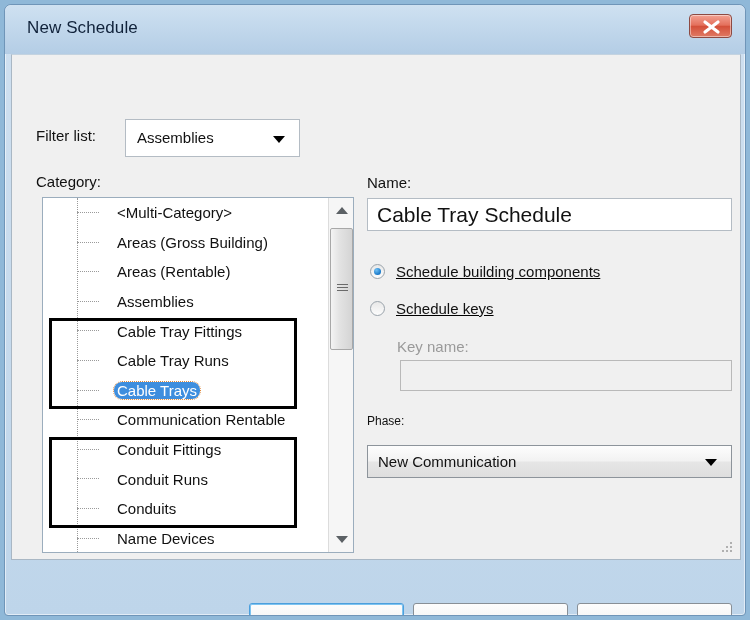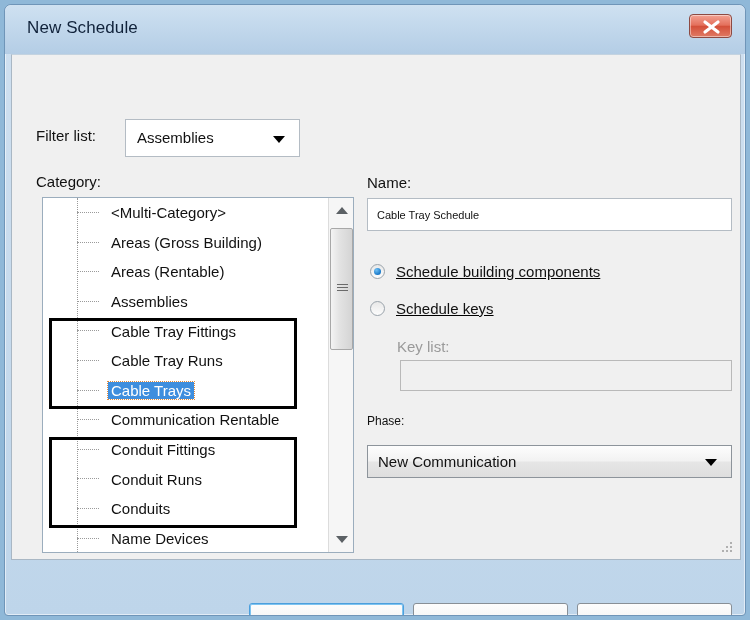--- a/index.html
+++ b/index.html
@@ -94,21 +94,21 @@
     position: absolute; left: 30px; top: 142px;
     width: 312px; height: 356px;
     background: #ffffff;
     border: 1px solid #9badbd;
     overflow: hidden;
   }
   #list-inner { position: absolute; left: 0; top: 0; width: 285px; }
   .cat-row {
     position: relative;
     height: 29.6px;
-    padding-left: 16px;
+    padding-left: 22px;
     display: flex; align-items: center;
     cursor: pointer;
   }
   .cat-row .tick {
     position: absolute;
     left: 34px; top: 14px;
     width: 22px; height: 0;
     border-top: 1px dotted #9a9a9a;
   }
   .cat-row .lbl {
@@ -116,20 +116,21 @@
     font-size: 15px;
     color: #111;
     white-space: nowrap;
   }
   .cat-row.selected .lbl {
     background: #3e8ede;
     color: #ffffff;
     outline: 1px dotted #e08a3c;
     padding: 0 3px;
     margin-left: 49px;
+    border-radius: 8px;
   }
   
   #tree-spine {
     position: absolute;
     left: 34px; top: 0;
     width: 0; height: 100%;
     border-left: 1px dotted #9a9a9a;
   }
 
   
@@ -187,21 +188,21 @@
   }
 
   
   #name-label { position: absolute; left: 355px; top: 119px; font-size: 15px; color: #111; }
   #name-input {
     position: absolute; left: 355px; top: 143px;
     width: 365px; height: 33px;
     background: #fff;
     border: 1px solid #b4bcc4;
     font-family: "Liberation Sans", sans-serif;
-    font-size: 11px; color: #111;
+    font-size: 21px; color: #111;
     padding: 0 9px;
     outline: none;
   }
 
   .radio-row {
     position: absolute; left: 358px;
     display: flex; align-items: center;
     cursor: pointer;
     text-decoration: underline;
   }
@@ -391,21 +392,21 @@
     <div class="radio-row" id="radio-components">
       <span class="radio on"></span>
       <span class="rlbl">Schedule building components</span>
     </div>
 
     <div class="radio-row" id="radio-keys">
       <span class="radio"></span>
       <span class="rlbl">Schedule keys</span>
     </div>
 
-    <div id="keyname-label">Key list:</div>
+    <div id="keyname-label">Key name:</div>
     <input id="keyname-input" type="text" disabled="" value="" style="">
 
     <div id="phase-label">Phase:</div>
     <div id="phase-combo">
       <span class="val">New Communication</span>
       <span class="tri-down"></span>
     </div>
 
     <button class="dlg-btn" id="ok-button">OK</button>
     <button class="dlg-btn" id="cancel-button">Cancel</button>

